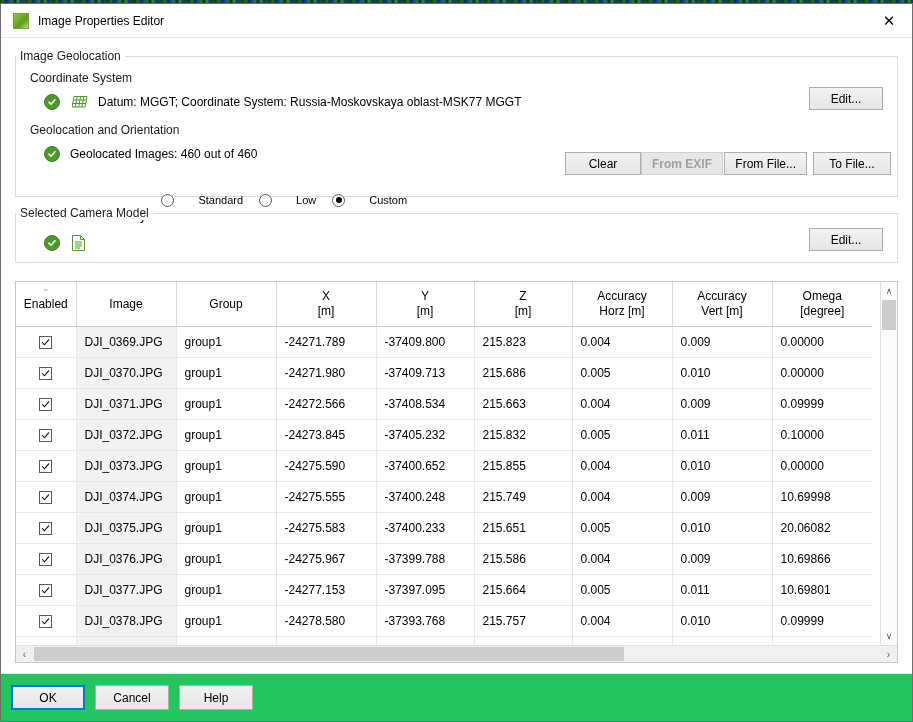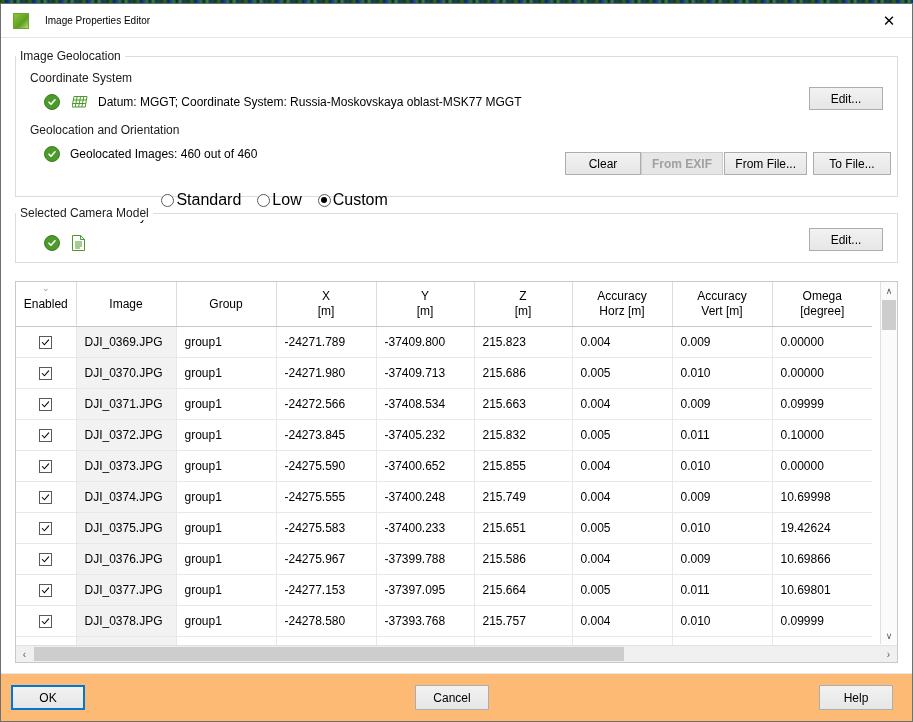--- a/index.html
+++ b/index.html
@@ -45,22 +45,22 @@
     align-items: center;
   }
   .title-icon {
     width: 16px; height: 16px;
     margin-left: 12px;
     background: linear-gradient(135deg, #8dc63f 0%, #5d9e22 60%, #bdd977 100%);
     border: 1px solid #6fa52c;
     box-sizing: border-box;
   }
   .title-text {
-    margin-left: 16px;
-    font-size: 10px;
+    margin-left: 9px;
+    font-size: 12px;
     color: #000000;
   }
   .close-btn {
     position: absolute;
     right: 0; top: 0;
     width: 46px; height: 33px;
     display: flex;
     align-items: center;
     justify-content: center;
     color: #000;
@@ -174,21 +174,21 @@
     justify-content: center;
     flex: none;
   }
   .radio .dot {
     width: 6px; height: 6px;
     border-radius: 50%;
     background: #000;
     display: none;
   }
   .radio.checked .dot { display: block; }
-  .radio-label { margin-left: 2px; font-size: 16px; }
+  .radio-label { margin-left: 24px; font-size: 11px; }
   
   .table-wrap {
     position: relative;
     margin-top: 18px;
     border: 1px solid #c8c8c8;
     height: 382px;
     box-sizing: border-box;
     background: #fff;
     overflow: hidden;
   }
@@ -295,25 +295,25 @@
     position: absolute;
     top: 1px; left: 18px;
     width: 590px; height: 14px;
     background: #cdcdcd;
   }
   
   .footer {
     position: absolute;
     left: 0; right: 0; bottom: 0;
     height: 48px;
-    background: #fdba74;
+    background: #22c55e;
     border-top: 1px solid #e8e8e8;
     display: flex;
     align-items: center;
-    justify-content: space-between;
+    justify-content: flex-start;
     padding-right: 19px;
     box-sizing: border-box;
   }
   .footer .btn { margin-left: 10px; min-width: 74px; height: 25px; }
 </style>
 </head>
 <body>
 
 <div class="desktop-strip"></div>
 
@@ -561,21 +561,21 @@
                     <path d="M1.5 5 L3.8 7.5 L8.5 2" stroke="#000" stroke-width="1.2" fill="none" stroke-linecap="round" stroke-linejoin="round"></path>
                   </svg>
                 </span></td>
               <td class="c-image">DJI_0375.JPG</td>
               <td class="c-group">group1</td>
               <td class="c-num">-24275.583</td>
               <td class="c-num">-37400.233</td>
               <td class="c-num">215.651</td>
               <td class="c-num">0.005</td>
               <td class="c-num">0.010</td>
-              <td class="c-num" style="border-right: none;">19.42624</td>
+              <td class="c-num" style="border-right: none;">20.06082</td>
             </tr>
             <tr>
               <td class="c-enabled"><span class="chk">
                   <svg width="9" height="9" viewBox="0 0 10 10">
                     <path d="M1.5 5 L3.8 7.5 L8.5 2" stroke="#000" stroke-width="1.2" fill="none" stroke-linecap="round" stroke-linejoin="round"></path>
                   </svg>
                 </span></td>
               <td class="c-image">DJI_0376.JPG</td>
               <td class="c-group">group1</td>
               <td class="c-num">-24275.967</td>

